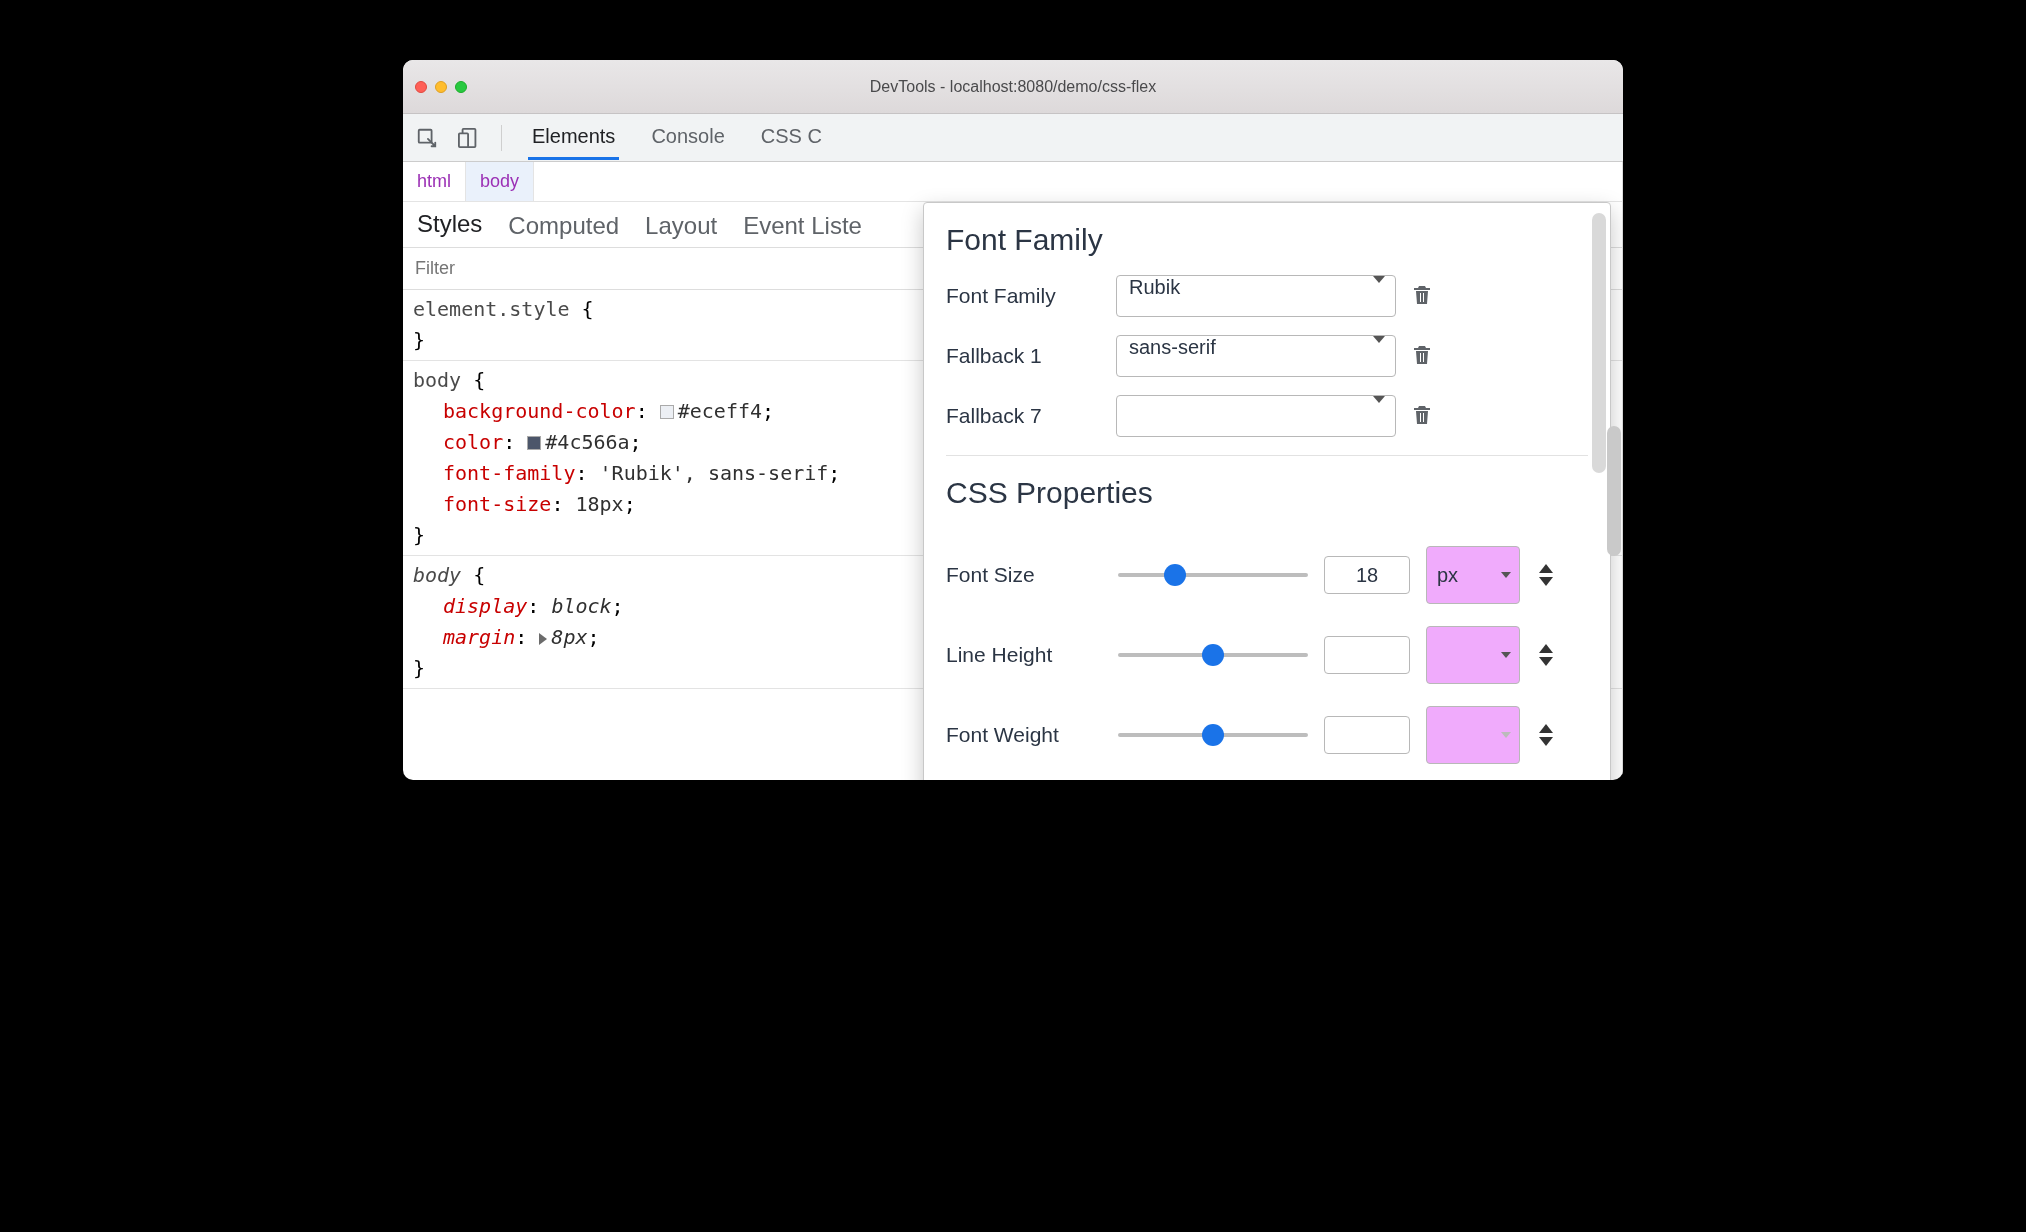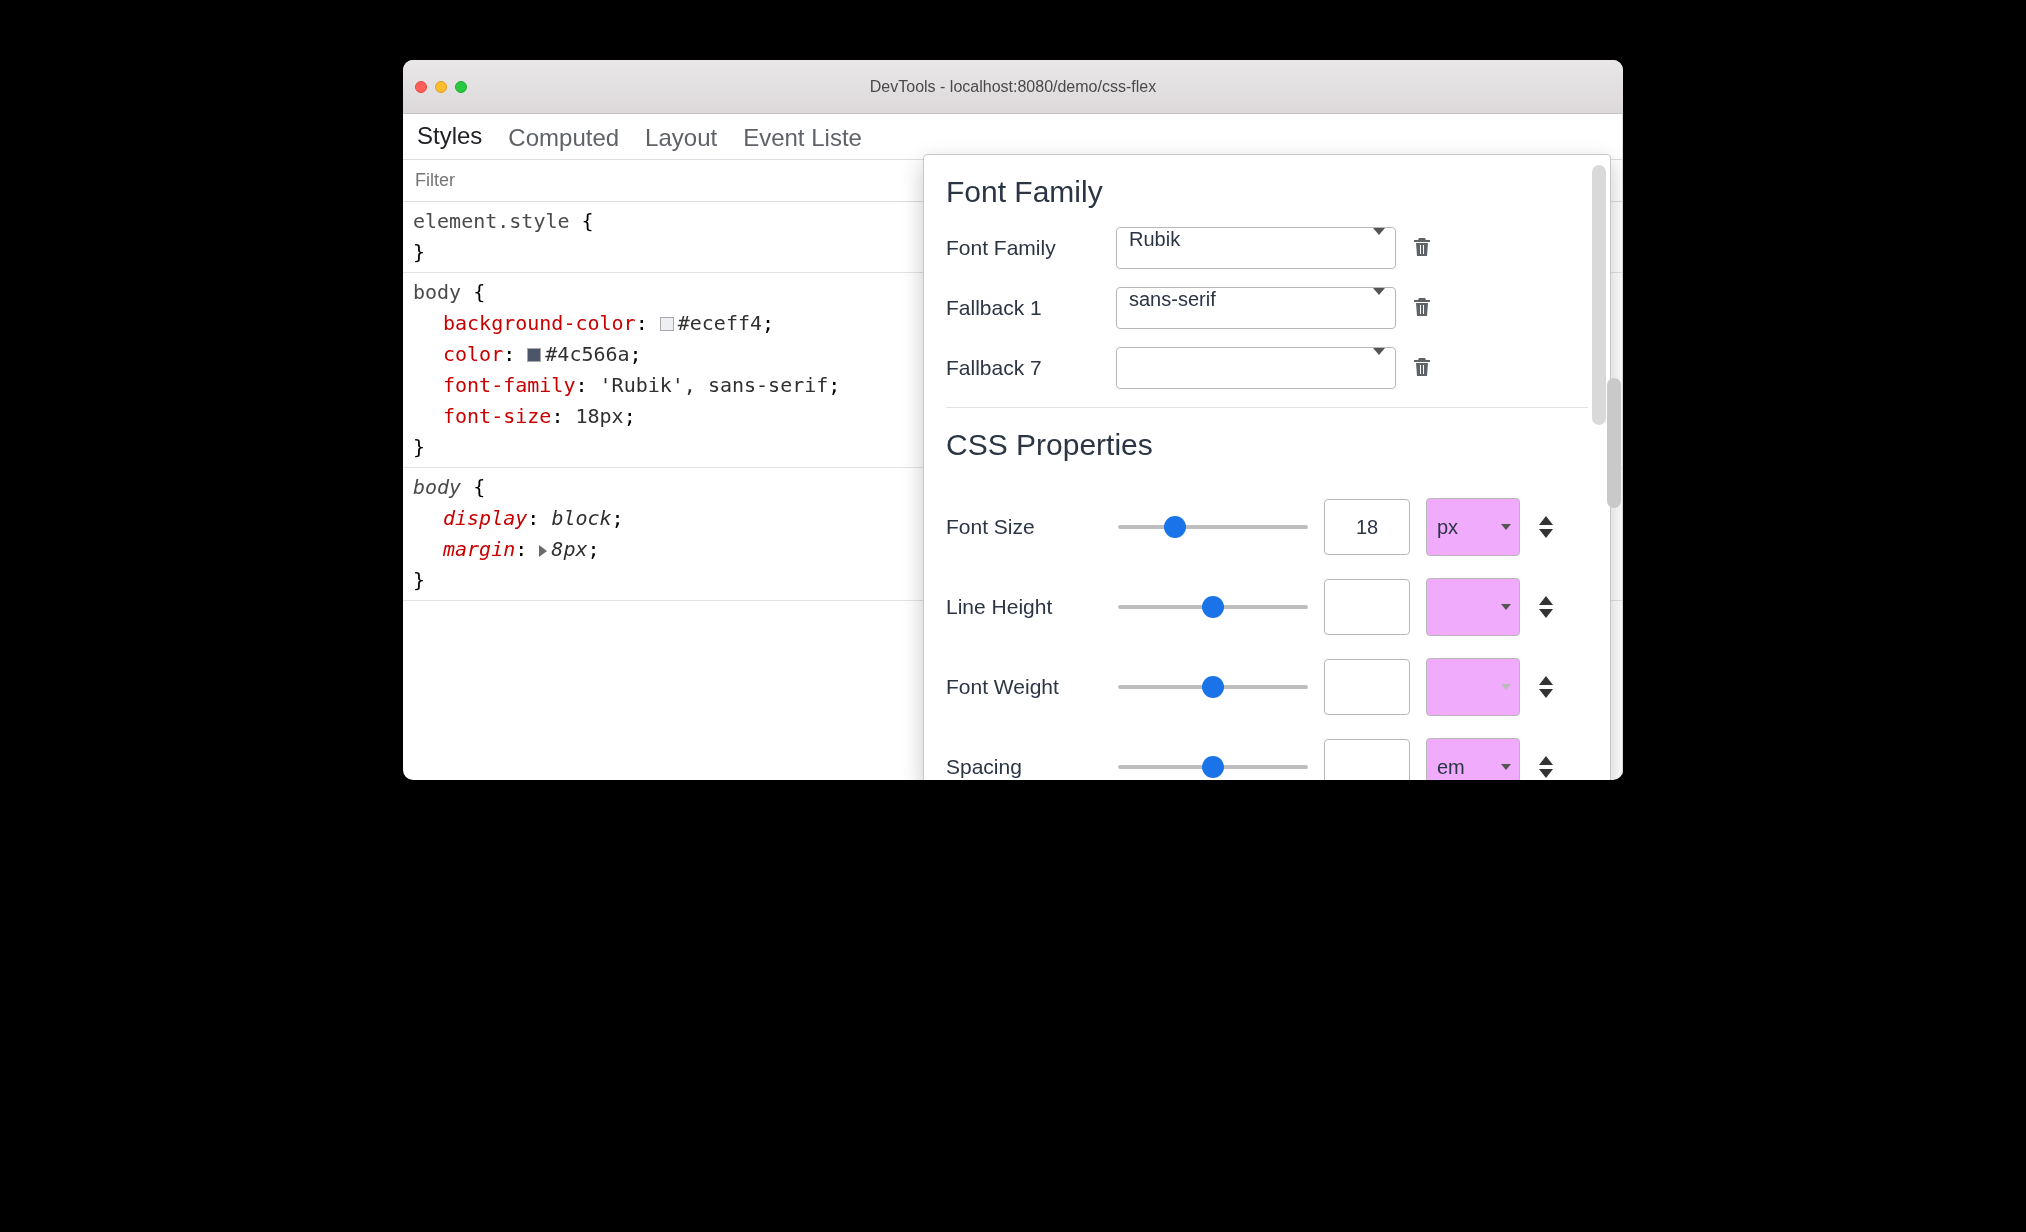--- a/index.html
+++ b/index.html
@@ -239,21 +239,21 @@
 }
 .slider-thumb {
   position: absolute;
   top: -9px;
   width: 22px; height: 22px;
   background: #1a73e8;
   border-radius: 50%;
 }
 .numbox {
   width: 86px;
-  height: 56px;
+  height: 38px;
   border: 1px solid #b8b8b8;
   border-radius: 4px;
   text-align: center;
   font-size: 20px;
   color: #2b3544;
   background: #fff;
 }
 .unit-select {
   width: 94px;
   height: 58px;
@@ -306,23 +306,47 @@
 
   <div class="titlebar">
     <div class="traffic-lights">
       <div class="traffic-light tl-close"></div>
       <div class="traffic-light tl-min"></div>
       <div class="traffic-light tl-zoom"></div>
     </div>
     <div class="titlebar-title">DevTools - localhost:8080/demo/css-flex</div>
   </div>
 
+  <div class="toolbar">
+    <div class="iconbtn">
+      <svg width="22" height="22" viewBox="0 0 24 24" fill="none" stroke="#5f6368" stroke-width="2">
+          <rect x="3" y="3" width="14" height="14" rx="1"></rect>
+          <path d="M13 13 L21 21 M17 21 L21 21 L21 17" stroke-linecap="round"></path>
+        </svg>
+    </div>
+    <div class="iconbtn">
+      <svg width="22" height="22" viewBox="0 0 24 24" fill="none" stroke="#5f6368" stroke-width="2">
+          <rect x="5" y="2" width="14" height="20" rx="1"></rect>
+          <rect x="1" y="7" width="10" height="15" rx="1" fill="#f1f3f4"></rect>
+        </svg>
+    </div>
+    <div class="vsep"></div>
+    <div class="tabs">
+      <div class="tab active">Elements</div>
+      <div class="tab">Console</div>
+      <div class="tab">CSS C</div>
+    </div>
+  </div>
 
   <div class="body-area">
     <div class="left-col">
+      <div class="breadcrumb">
+        <div class="crumb">html</div>
+        <div class="crumb active">body</div>
+      </div>
       <div class="subtabs">
         <div class="subtab active">Styles</div>
         <div class="subtab">Computed</div>
         <div class="subtab">Layout</div>
         <div class="subtab">Event Liste</div>
       </div>
       <div class="filter-row">
         <input class="filter-input" placeholder="Filter" style="">
       </div>
       <div class="styles-pane">

